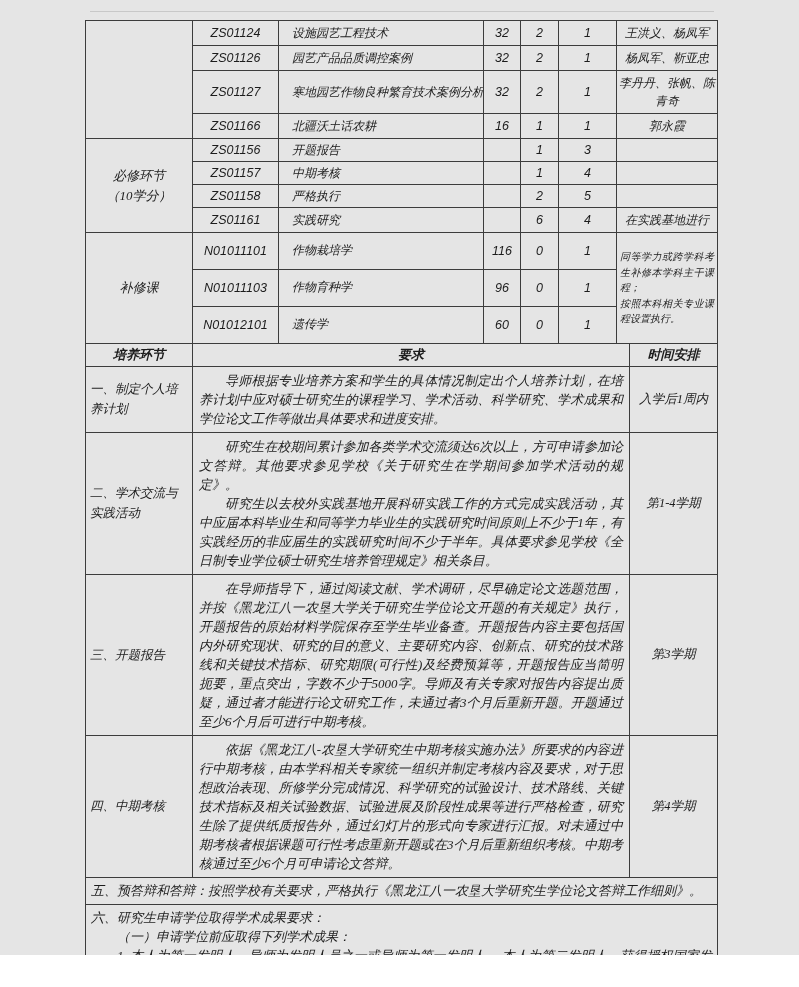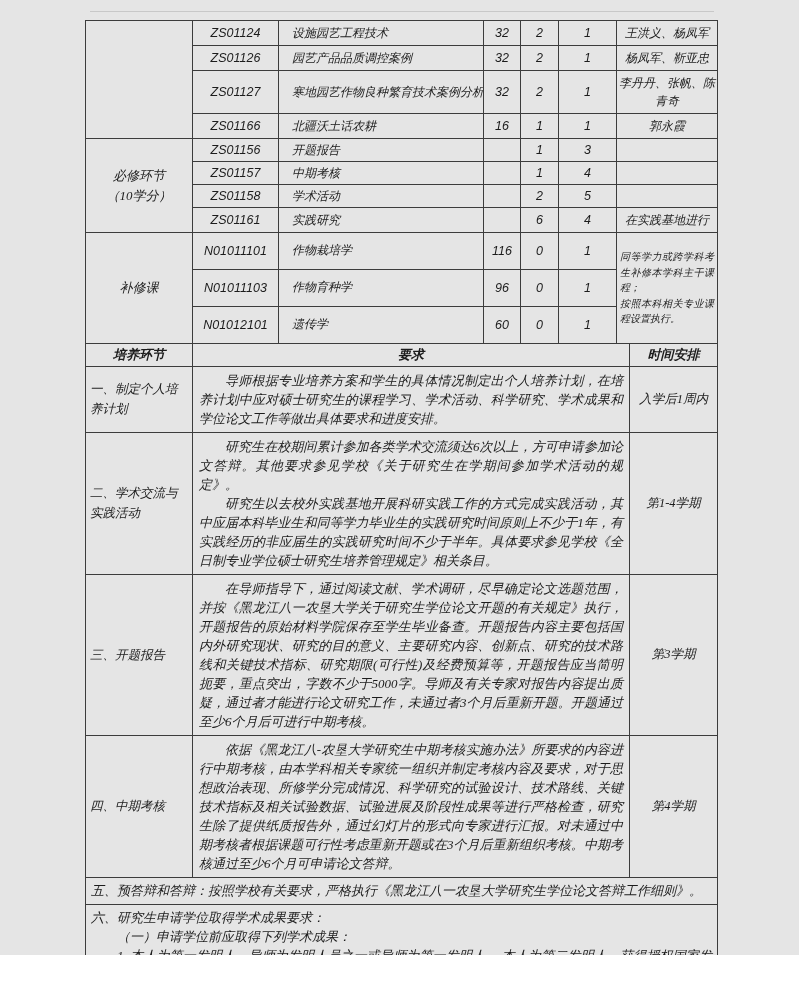--- a/index.html
+++ b/index.html
@@ -113,21 +113,21 @@
       <tr style="height:23px">
         <td class="c-code">ZS01157</td>
         <td class="c-name">中期考核</td>
         <td class="c-num"></td>
         <td class="c-num">1</td>
         <td class="c-num">4</td>
         <td class="c-teach"></td>
       </tr>
       <tr style="height:23px">
         <td class="c-code">ZS01158</td>
-        <td class="c-name">学术活动</td>
+        <td class="c-name">严格执行</td>
         <td class="c-num"></td>
         <td class="c-num">2</td>
         <td class="c-num">5</td>
         <td class="c-teach"></td>
       </tr>
       <tr style="height:23px">
         <td class="c-code">ZS01161</td>
         <td class="c-name">实践研究</td>
         <td class="c-num"></td>
         <td class="c-num">6</td>

